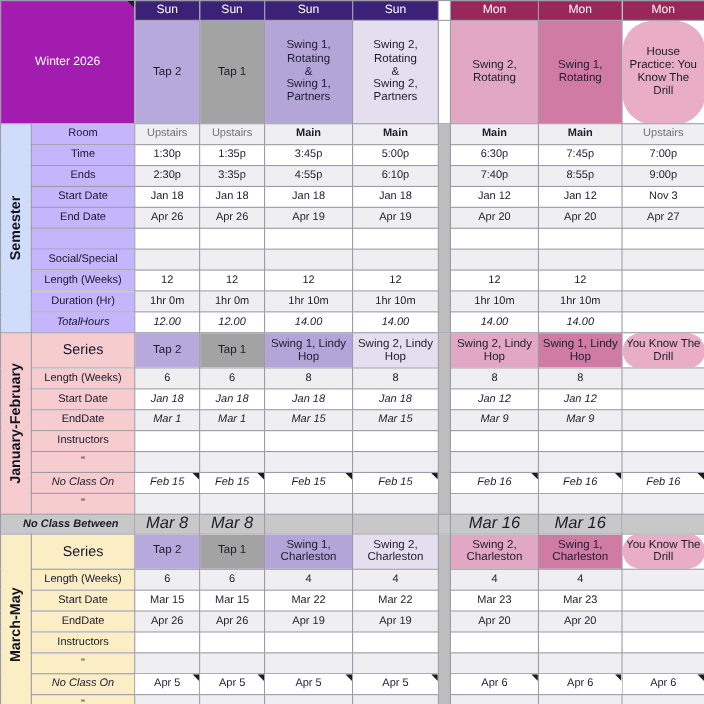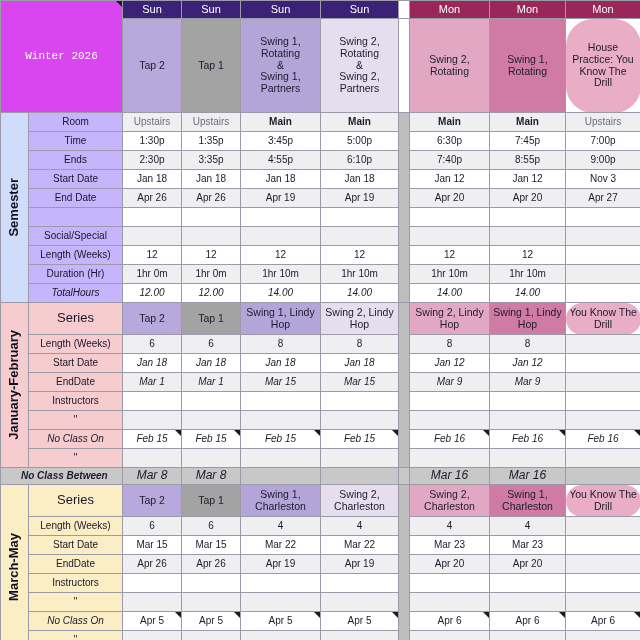--- a/index.html
+++ b/index.html
@@ -47,26 +47,25 @@
     height: 18px;
     color: #ffffff;
     font-size: 11px;
     font-weight: 400;
     border-color: #55556a;
   }
   .day-sun { background: #3c2277; }
   .day-mon { background: #99275a; }
 
   .titleblock {
-    background: #d946ef;
+    background: #a21caf;
     font-size: 14px;
     font-weight: bold;
     color: #10101c;
     border: 1px solid #7e7e90;
-    font-family: Liberation Mono, monospace;
   }
   .seriescell {
     font-size: 10.5px;
     line-height: 1.18;
     color: #1c1c2c;
     height: 94px;
     border-left: 1px solid #6b6b7d;
     border-right: 1px solid #6b6b7d;
   }
   .sc-p1 { background: #b7a9db; }
@@ -128,21 +127,21 @@
   td.vb { border-left: 1px solid #56566a; border-right: 1px solid #56566a; }
   .bold { font-weight: bold; }
   .mut  { color: #6d6d7b; }
   .ital { font-style: italic; }
 
   
   .ncb td {
     height: 17px;
     background: #c8c8c8;
     font-style: italic;
-    font-size: 12px;
+    font-size: 15px;
     border: 1px solid #8c8c99;
   }
   .ncb .ncb-label {
     text-align: left;
     font-weight: bold;
     padding-left: 20px;
     font-size: 10px;
   }
 
   

